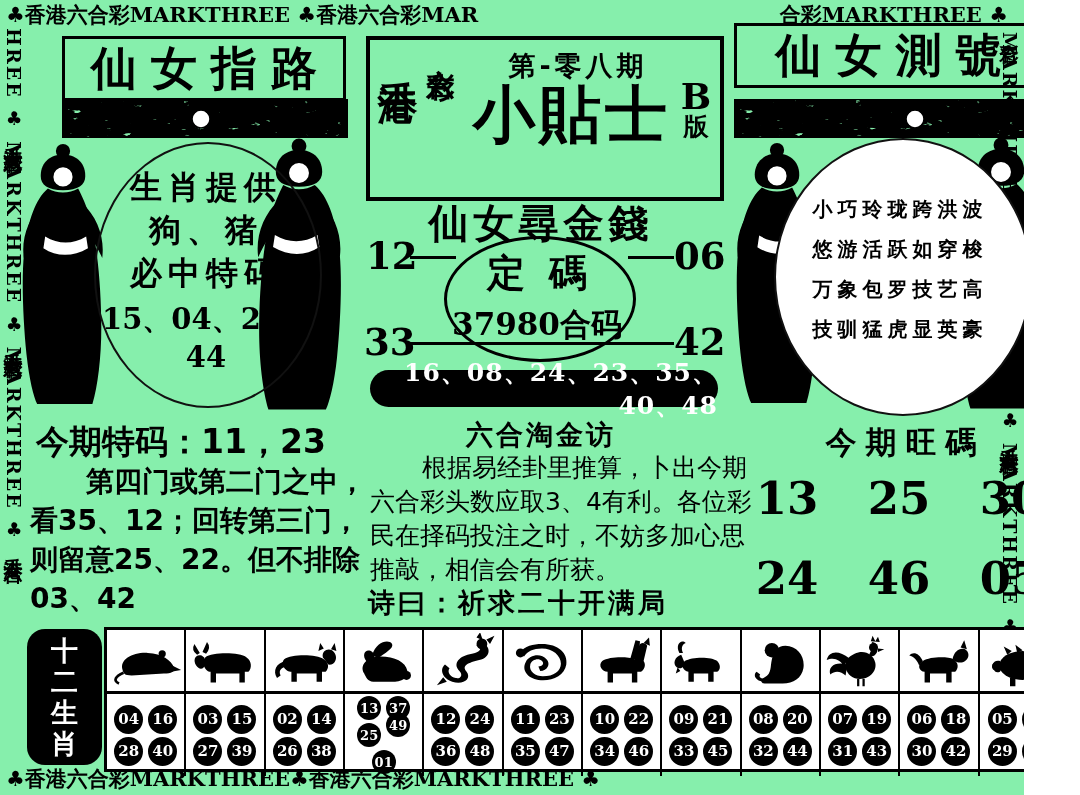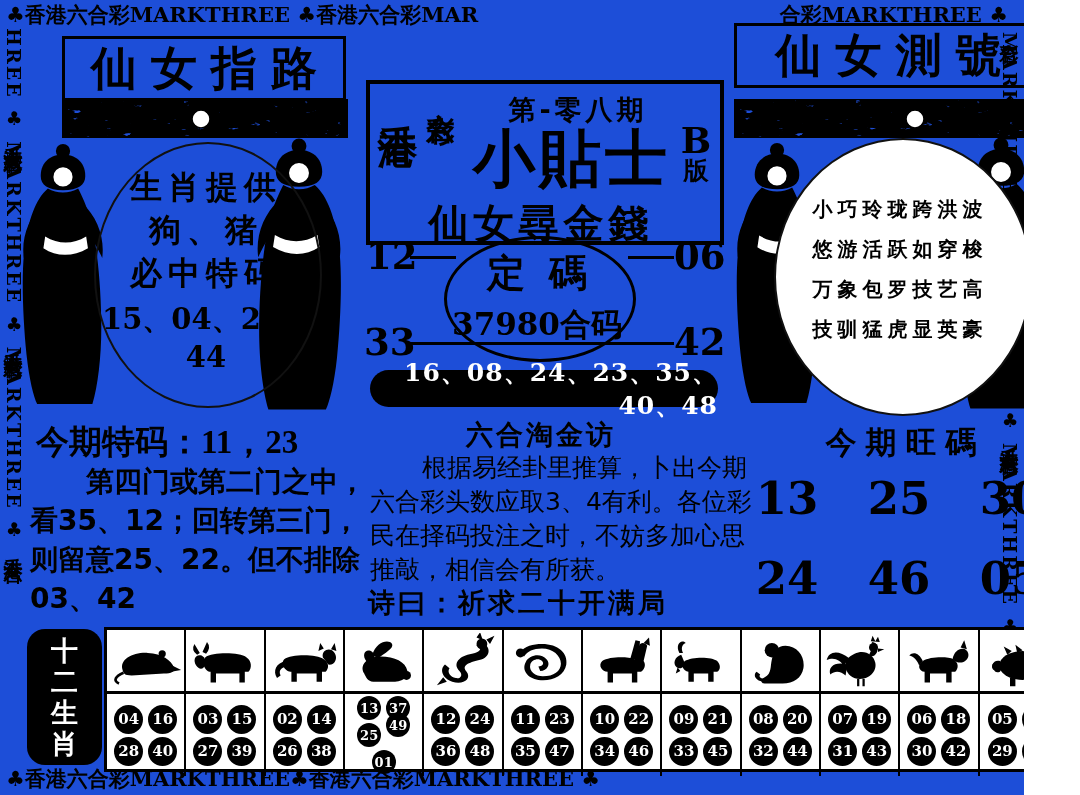--- a/index.html
+++ b/index.html
@@ -1,40 +1,40 @@
 <!DOCTYPE html>
 <html><head>
 <meta charset="utf-8">
 <style>
   html,body{margin:0;padding:0;background:#fff;}
-  .page{position:relative;width:1024px;height:795px;background:#1d4ed8;color:#000;
+  .page{position:relative;width:1024px;height:795px;background:#86efac;color:#000;
         font-family:"DejaVu Sans","Liberation Sans",sans-serif;overflow:hidden;}
   .abs{position:absolute;}
   .serif{font-family:"DejaVu Serif","Liberation Serif",serif;}
   .ctr{text-align:center;}
   
   .b-top{top:1px;left:6px;font:bold 21px "DejaVu Serif",serif;white-space:nowrap;}
   .b-top-r{top:1px;right:16px;font:bold 21px "DejaVu Serif",serif;white-space:nowrap;}
   .b-bottom{bottom:2px;left:6px;font:bold 21px "DejaVu Serif",serif;white-space:nowrap;}
   .b-bottom-r{bottom:2px;right:8px;font:bold 21px "DejaVu Serif",serif;white-space:nowrap;}
   .b-left{left:1px;top:28px;height:730px;writing-mode:vertical-rl;font:bold 19px "DejaVu Serif",serif;letter-spacing:2px;}
   .b-right{right:1px;top:28px;height:730px;writing-mode:vertical-rl;font:bold 19px "DejaVu Serif",serif;letter-spacing:2px;}
   
   .titlebox{border:3px solid #000;display:flex;align-items:center;justify-content:center;
             font-size:46px;font-weight:bold;letter-spacing:14px;text-indent:14px;}
   .band{border:1px solid #000;overflow:hidden;}
   .band svg{display:block;width:100%;height:100%;}
   .sketch-oval{border:2px solid #111;border-radius:50%;}
   
   .lp-tip{left:100px;width:212px;font-size:32px;font-weight:bold;letter-spacing:6px;text-align:center;}
   .lp-nums{left:86px;width:240px;font-size:29px;font-weight:bold;text-align:center;}
-  .lp-special{font-size:33px;font-weight:bold;font-family:Liberation Serif, serif;}
+  .lp-special{font-size:33px;font-weight:bold;}
   .lp-line{font-size:28px;font-weight:bold;line-height:39px;white-space:nowrap;}
   
-  .cp-header{border:4px solid #000;margin-top:44px;}
+  .cp-header{border:4px solid #000;}
   .vtext{writing-mode:vertical-rl;text-orientation:upright;font-weight:bold;line-height:1;}
   .cp-issue{font-size:27px;font-weight:bold;letter-spacing:4px;}
   .cp-title{font-size:62px;font-weight:bold;letter-spacing:4px;line-height:1.0;}
   .cp-edB{font:bold 36px "DejaVu Serif",serif;line-height:1;}
   .cp-edC{font-size:25px;font-weight:bold;line-height:1;}
   .cp-sec{font-size:40px;font-weight:bold;letter-spacing:5px;}
   .cnum{font:bold 37px "DejaVu Serif",serif;}
   .hline{border-top:3px solid #000;height:0;}
   .cp-oval{border:3px solid #000;border-radius:50%;}
   .cp-ovti{font-size:38px;font-weight:bold;letter-spacing:24px;text-indent:24px;}

